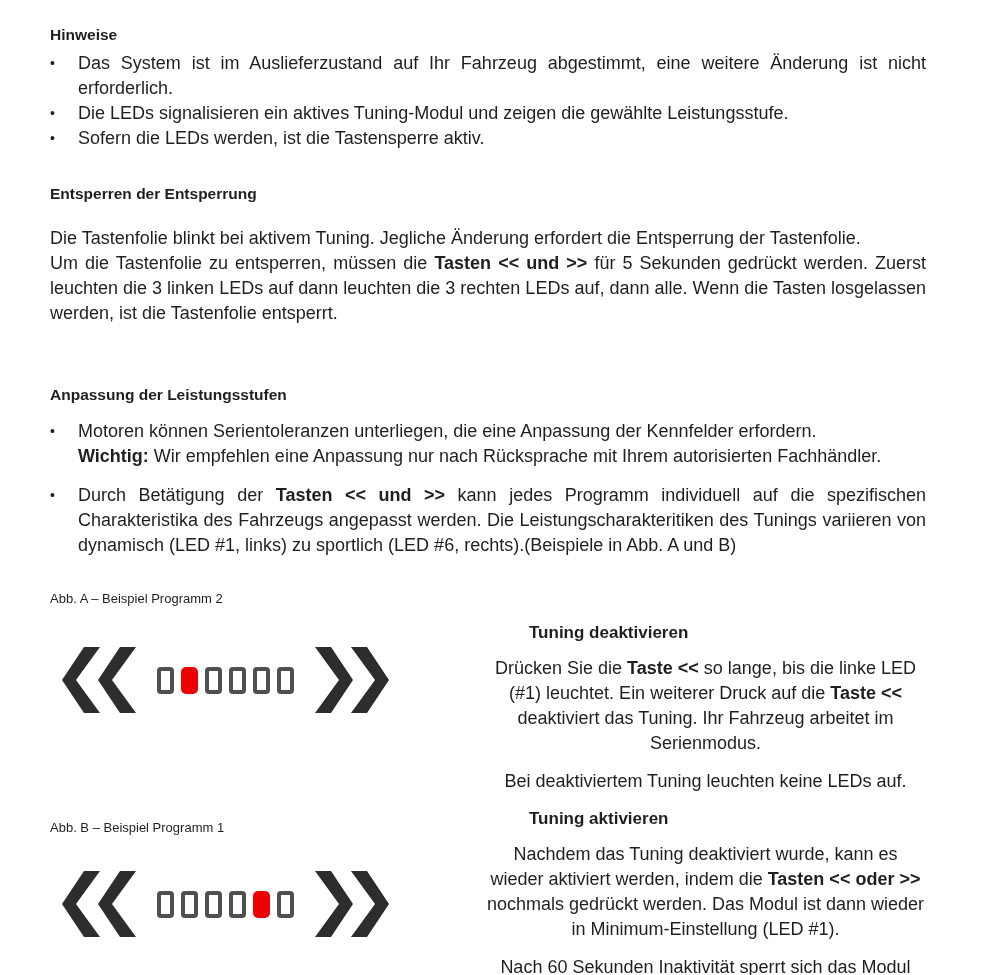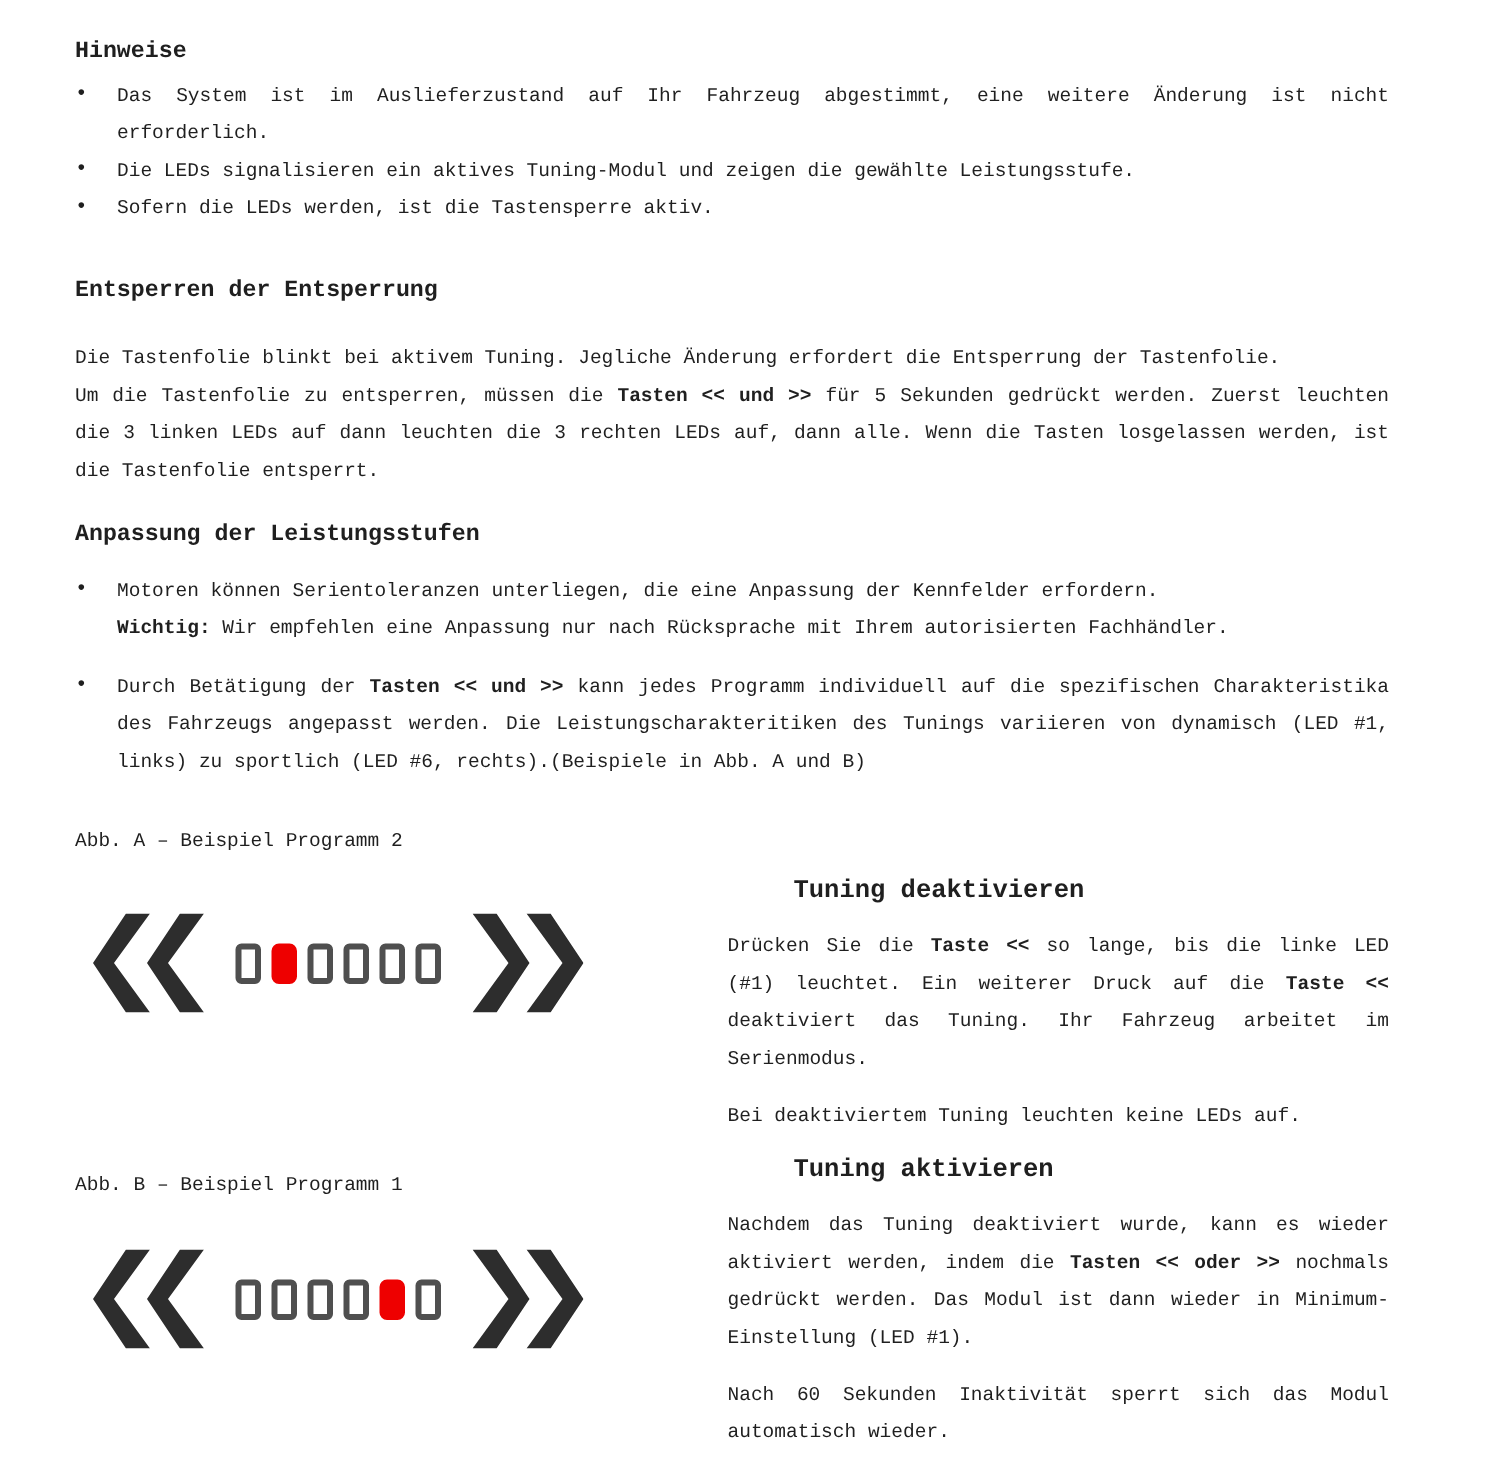--- a/index.html
+++ b/index.html
@@ -7,35 +7,34 @@
   body {
     width:1000px; height:975px;
     font-family:"Liberation Sans", sans-serif;
     color:var(--text,#1f1f1f);
     overflow:hidden;
   }
   .page {
     width:976px; height:975px;
     padding:24px 50px 0 50px;
     background:var(--background,#ffffff);
-    font-family:Liberation Mono, monospace;
   }
   h2 { font-size:15.5px; font-weight:bold; line-height:21px; color:var(--text,#1f1f1f); }
-  p { font-size:13px; line-height:25px; }
+  p { font-size:18px; line-height:25px; }
   .just { text-align:justify; }
   b { font-weight:bold; }
 
   .bullets { margin-top:6px; }
   .bullet { display:flex; }
   .bullet .dot { flex:0 0 28px; width:28px; font-size:14px; line-height:25px; }
   .bullet p { flex:1; }
 
   .sec-entsperren { margin-top:32px; }
   .sec-entsperren p { margin-top:22px; }
-  .sec-anpassung { margin-top:20px; }
+  .sec-anpassung { margin-top:58px; }
   .sec-anpassung .bullet { margin-top:14px; }
   .sec-anpassung .bullets { margin-top:0; }
 
   .columns { display:flex; margin-top:28px; }
   .col-left { flex:0 0 435px; width:435px; }
   .col-right { flex:1; padding-top:36px; }
 
   .caption { font-size:13px; line-height:25px; }
   .figure { display:flex; align-items:center; margin-top:36px; margin-left:12px; }
   .figure-b { margin-top:31px; }
@@ -48,21 +47,21 @@
     border:4px solid var(--led-border,#4f4f4f);
     border-radius:4px; background:#ffffff;
   }
   .led-active {
     border-color:var(--led-active,#ee0000);
     background:var(--led-active,#ee0000);
     border-radius:5px;
   }
 
   .col-right h3 { font-size:17px; font-weight:bold; line-height:21px;margin-left:44px; }
-  .col-right p { margin-top:13px; }
+  .col-right p { margin-top:13px;text-align:center; }
   .col-right .h-aktivieren { margin-top:14px; }
 </style>
 </head>
 <body>
 
 <div class="page">
 
   <section class="sec-hinweise">
     <h2>Hinweise</h2>
     <div class="bullets">

